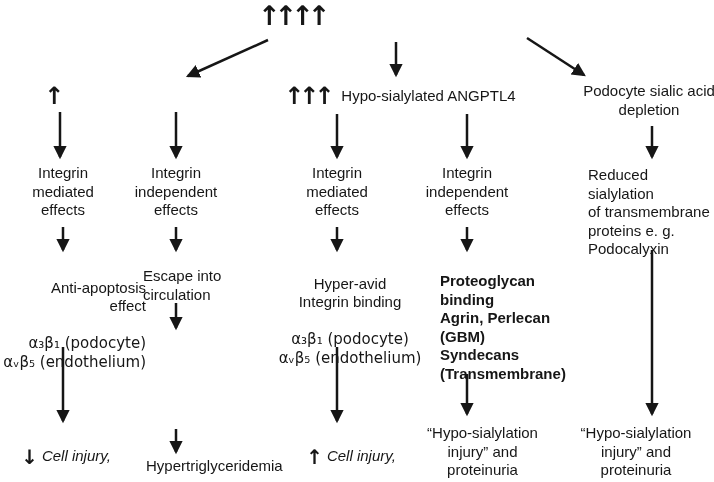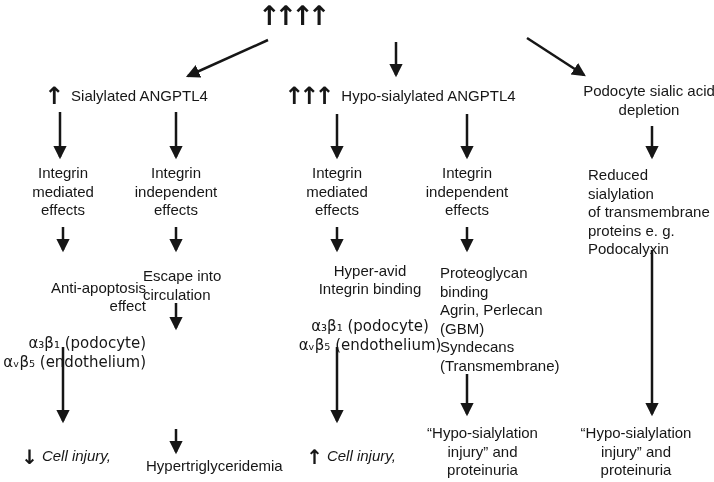--- a/index.html
+++ b/index.html
@@ -50,21 +50,20 @@
     <line x1="467" y1="374" x2="467" y2="414" marker-end="url(#ah)"></line>
     <line x1="652" y1="250" x2="652" y2="414" marker-end="url(#ah)"></line>
   </svg>
 
   <div class="node hdr" style="left:258px;top:2px;">
     <span class="ua ua-big">↑↑↑↑</span>
   </div>
 
   <div class="node hdr" style="left:44px;top:84px;">
     <span class="ua ua-one">↑</span>
-    <span>Sialylated ANGPTL4</span>
   </div>
 
   <div class="node hdr" style="left:284px;top:84px;">
     <span class="ua ua-mid">↑↑↑</span>
     <span>Hypo-sialylated ANGPTL4</span>
   </div>
 
   <div class="node center" style="left:583px;top:82px;width:132px;">Podocyte sialic acid
 depletion</div>
 
@@ -88,28 +87,28 @@
   <div class="node center" style="left:0px;top:260px;width:146px;text-align:right;">
     <div>Anti-apoptosis
 effect</div>
     <div class="sub">α₃β₁ (podocyte)
 αᵥβ₅ (endothelium)</div>
   </div>
 
   <div class="node" style="left:143px;top:259px;width:120px;margin-top:8px;">Escape into
 circulation</div>
 
-  <div class="node center" style="left:275px;top:243px;width:150px;margin-left:20px;">
+  <div class="node center" style="left:275px;top:256px;width:150px;">
     <div>Hyper-avid
 Integrin binding</div>
     <div class="sub">α₃β₁ (podocyte)
 αᵥβ₅ (endothelium)</div>
   </div>
 
-  <div class="node" style="left:440px;top:264px;width:140px;">Proteoglycan
+  <div class="node" style="left:440px;top:272px;width:140px;font-weight:bold;">Proteoglycan
 binding
 Agrin, Perlecan
 (GBM)
 Syndecans
 (Transmembrane)</div>
 
   <div class="node center" style="left:0px;top:428px;width:132px;">
     <div class="outcome-line1"><span class="ua ua-small">↓</span><span>Cell injury,</span></div>
     
   </div>

